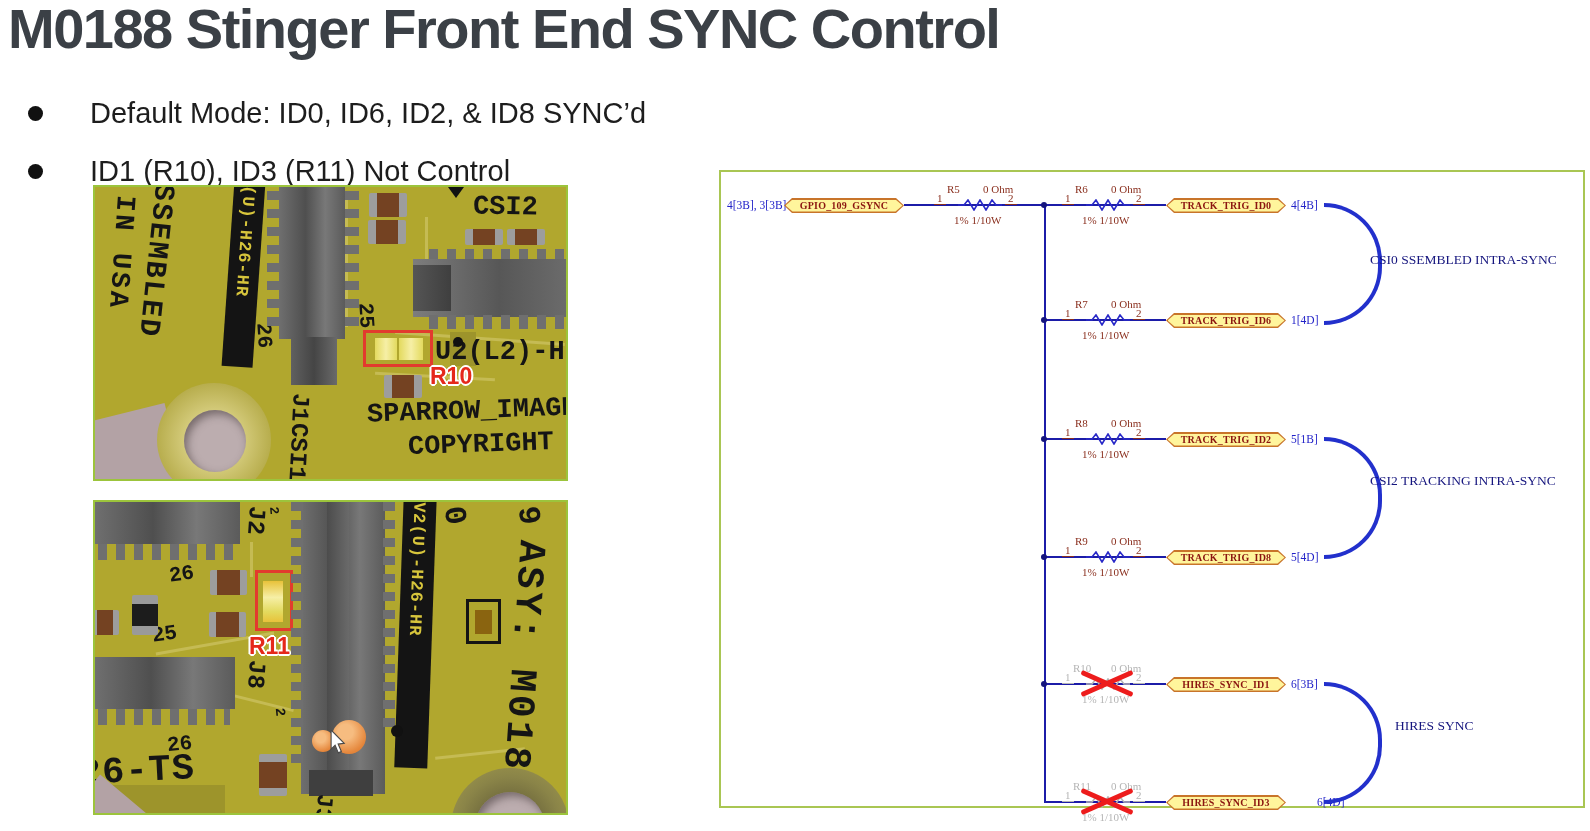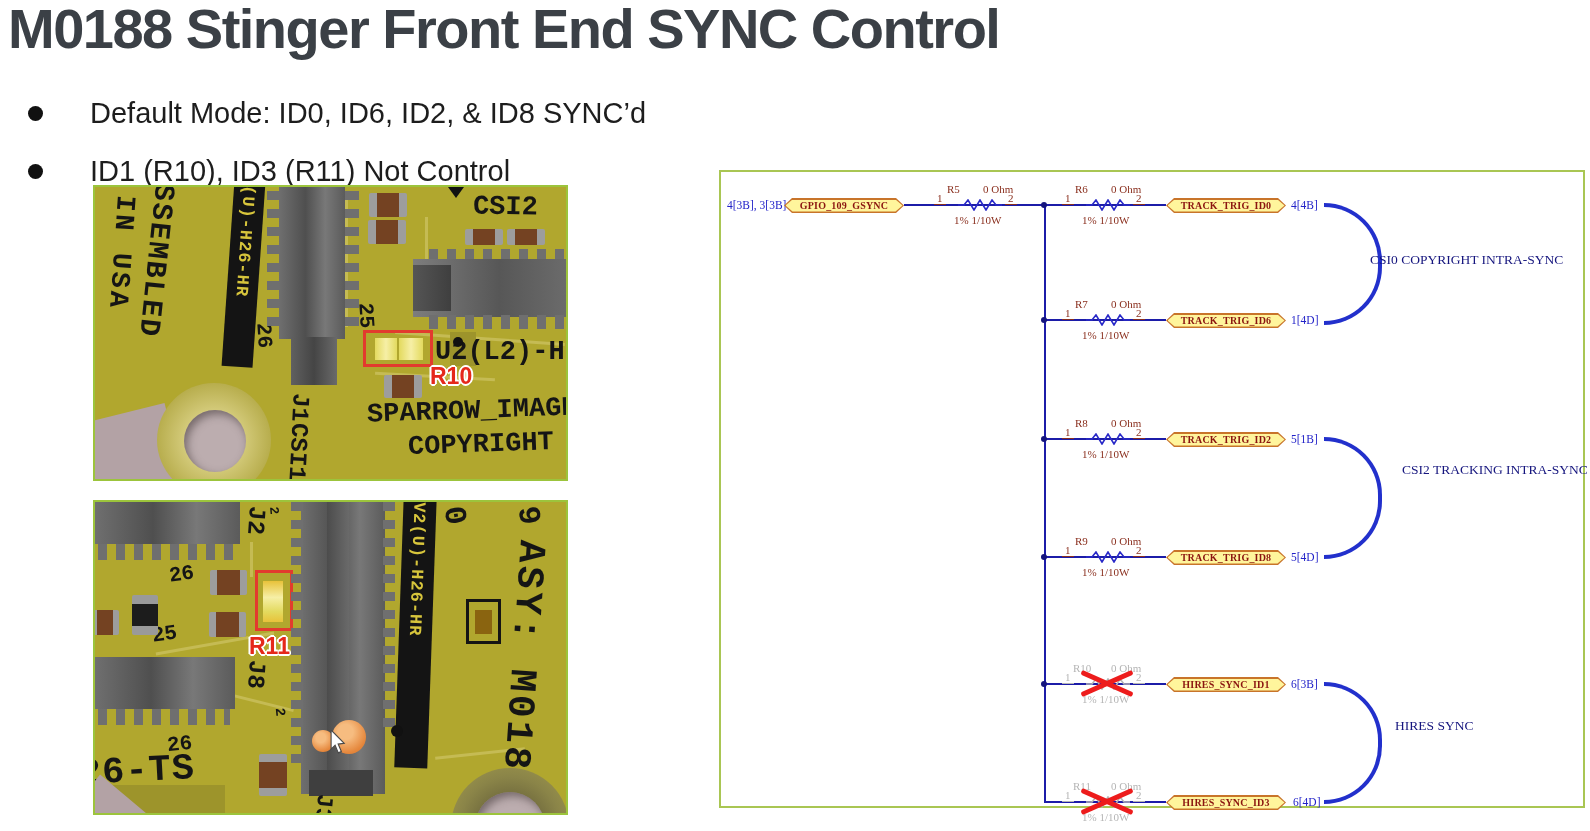--- a/index.html
+++ b/index.html
@@ -338,22 +338,22 @@
     <div class="rlbl" style="left:361px; top:640px;">1% 1/10W</div>
     <div class="xmark" style="left:358px; top:617px;">
         <span class="b1"></span>
         <span class="b2"></span>
       </div>
     <div class="tag" style="left:445px; top:623px;">
         <div class="in">
           <span class="txt">HIRES_SYNC_ID3</span>
         </div>
       </div>
-    <div class="sref" style="left:572px; top:624px;">6[4D]</div>
+    <div class="sref" style="left:596px; top:624px;">6[4D]</div>
   </div>
 
   <div class="arc" style="left:603px; top:31px;"></div>
   <div class="arc" style="left:603px; top:265px;"></div>
   <div class="arc" style="left:603px; top:510px;"></div>
-  <div class="anno" style="left:649px; top:80px;">CSI0 COPYRIGHT INTRA-SYNC</div>
-  <div class="anno" style="left:649px; top:290px;margin-left:32px;">CSI2 TRACKING INTRA-SYNC</div>
+  <div class="anno" style="left:649px; top:80px;">CSI0 SSEMBLED INTRA-SYNC</div>
+  <div class="anno" style="left:649px; top:301px;">CSI2 TRACKING INTRA-SYNC</div>
   <div class="anno" style="left:674px; top:546px;">HIRES SYNC</div>
 </div>
 
 </body></html>

